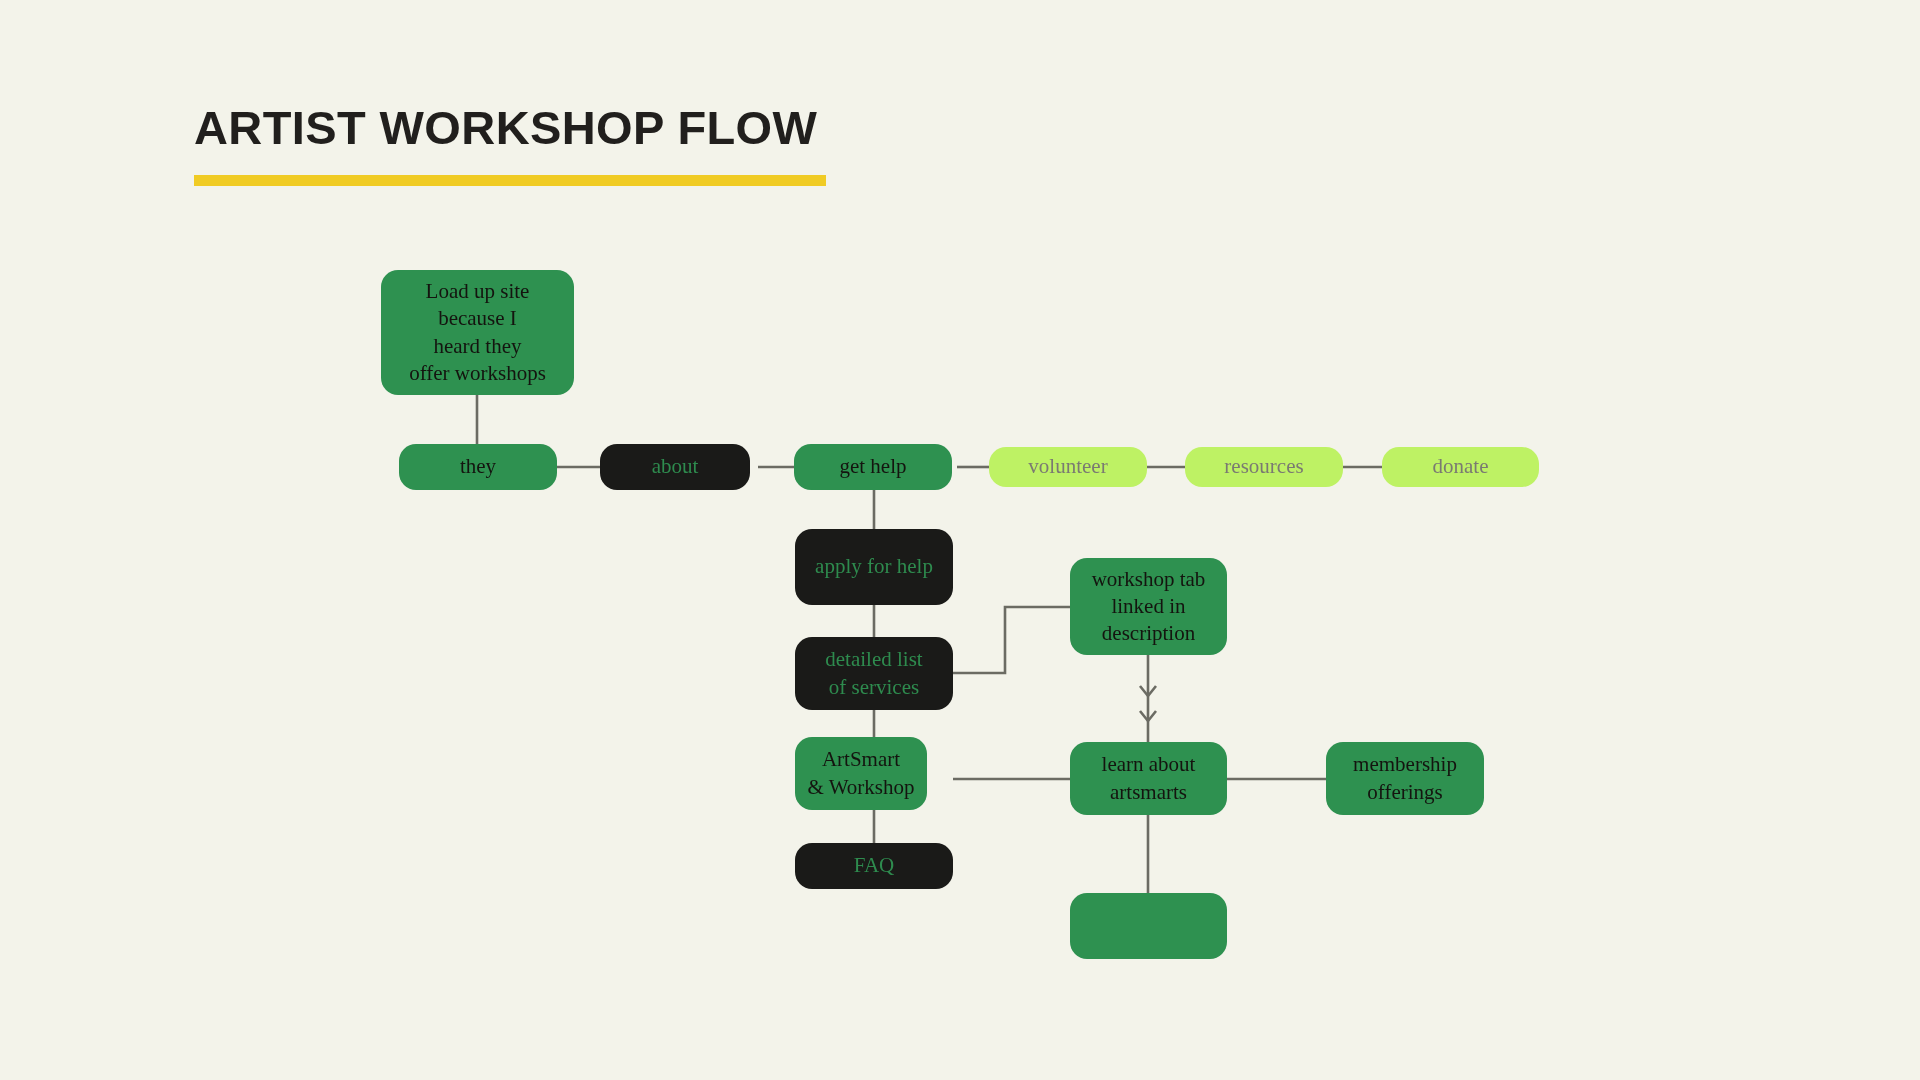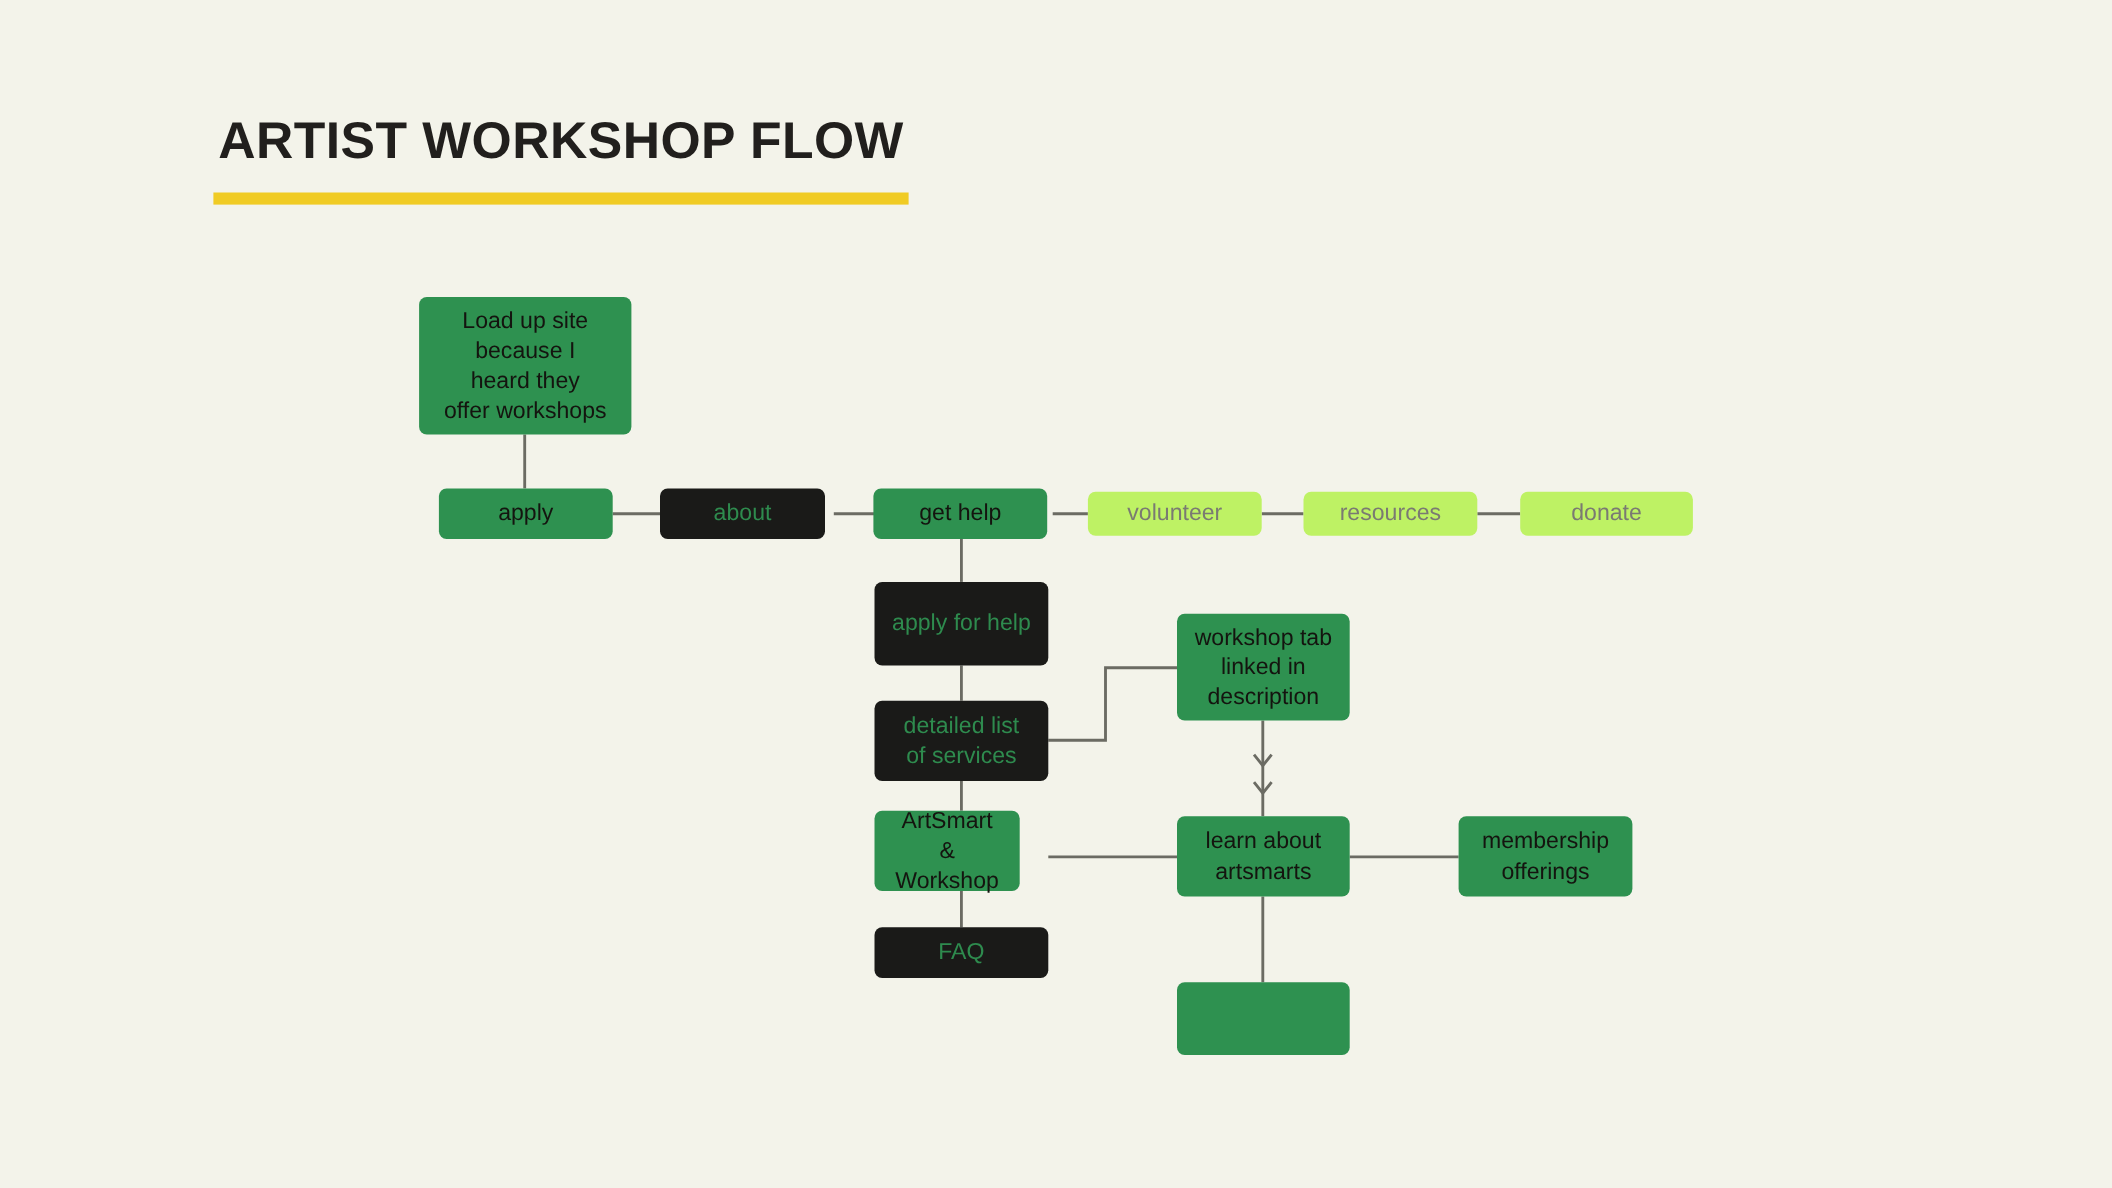--- a/index.html
+++ b/index.html
@@ -18,21 +18,20 @@
     position: relative;
     width: 1920px;
     height: 1080px;
   }
 
   
   .title-wrap {
     position: absolute;
     left: 194px;
     top: 104px;
-    text-align: center;
   }
   .page-title {
     font-size: 47px;
     font-weight: bold;
     letter-spacing: 0.4px;
     color: #211F1D;
     white-space: nowrap;
     line-height: 1;
     margin: 0;
   }
@@ -48,30 +47,31 @@
     position: absolute;
     left: 0; top: 0;
     width: 1920px;
     height: 1080px;
     pointer-events: none;
   }
 
   
   .node {
     position: absolute;
-    border-radius: 7px;
+    border-radius: 17px;
     box-sizing: border-box;
     display: flex;
     align-items: center;
     justify-content: center;
     text-align: center;
     font-size: 21px;
     line-height: 1.30;
     padding: 6px 10px;
     white-space: pre-line;
+    font-family: Liberation Serif, serif;
   }
   .node.green  { background: #2E9150; color: #14140F; }
   .node.dark   { background: #1A1A18; color: #2E8B4E; }
   .node.muted  { background: #bef264; color: #7A7A72; }
   .node.empty  { background: #2E9150; }
 </style>
 </head>
 <body>
 
 <div id="canvas">
@@ -116,21 +116,21 @@
       <path d="M 1140 686 L 1148 696 L 1156 686"></path>
       <path d="M 1140 711 L 1148 721 L 1156 711"></path>
     </g>
   </svg>
 
   <div class="node green" style="left:381px; top:270px; width:193px; height:125px;">Load up site
 because I
 heard they
 offer workshops</div>
 
-  <div class="node green" style="left:399px; top:444px; width:158px; height:46px;">apply</div>
+  <div class="node green" style="left:399px; top:444px; width:158px; height:46px;">they</div>
 
   <div class="node dark" style="left:600px; top:444px; width:150px; height:46px;">about</div>
 
   <div class="node green" style="left:794px; top:444px; width:158px; height:46px;">get help</div>
 
   <div class="node muted" style="left:989px; top:447px; width:158px; height:40px;">volunteer</div>
 
   <div class="node muted" style="left:1185px; top:447px; width:158px; height:40px;">resources</div>
 
   <div class="node muted" style="left:1382px; top:447px; width:157px; height:40px;">donate</div>

